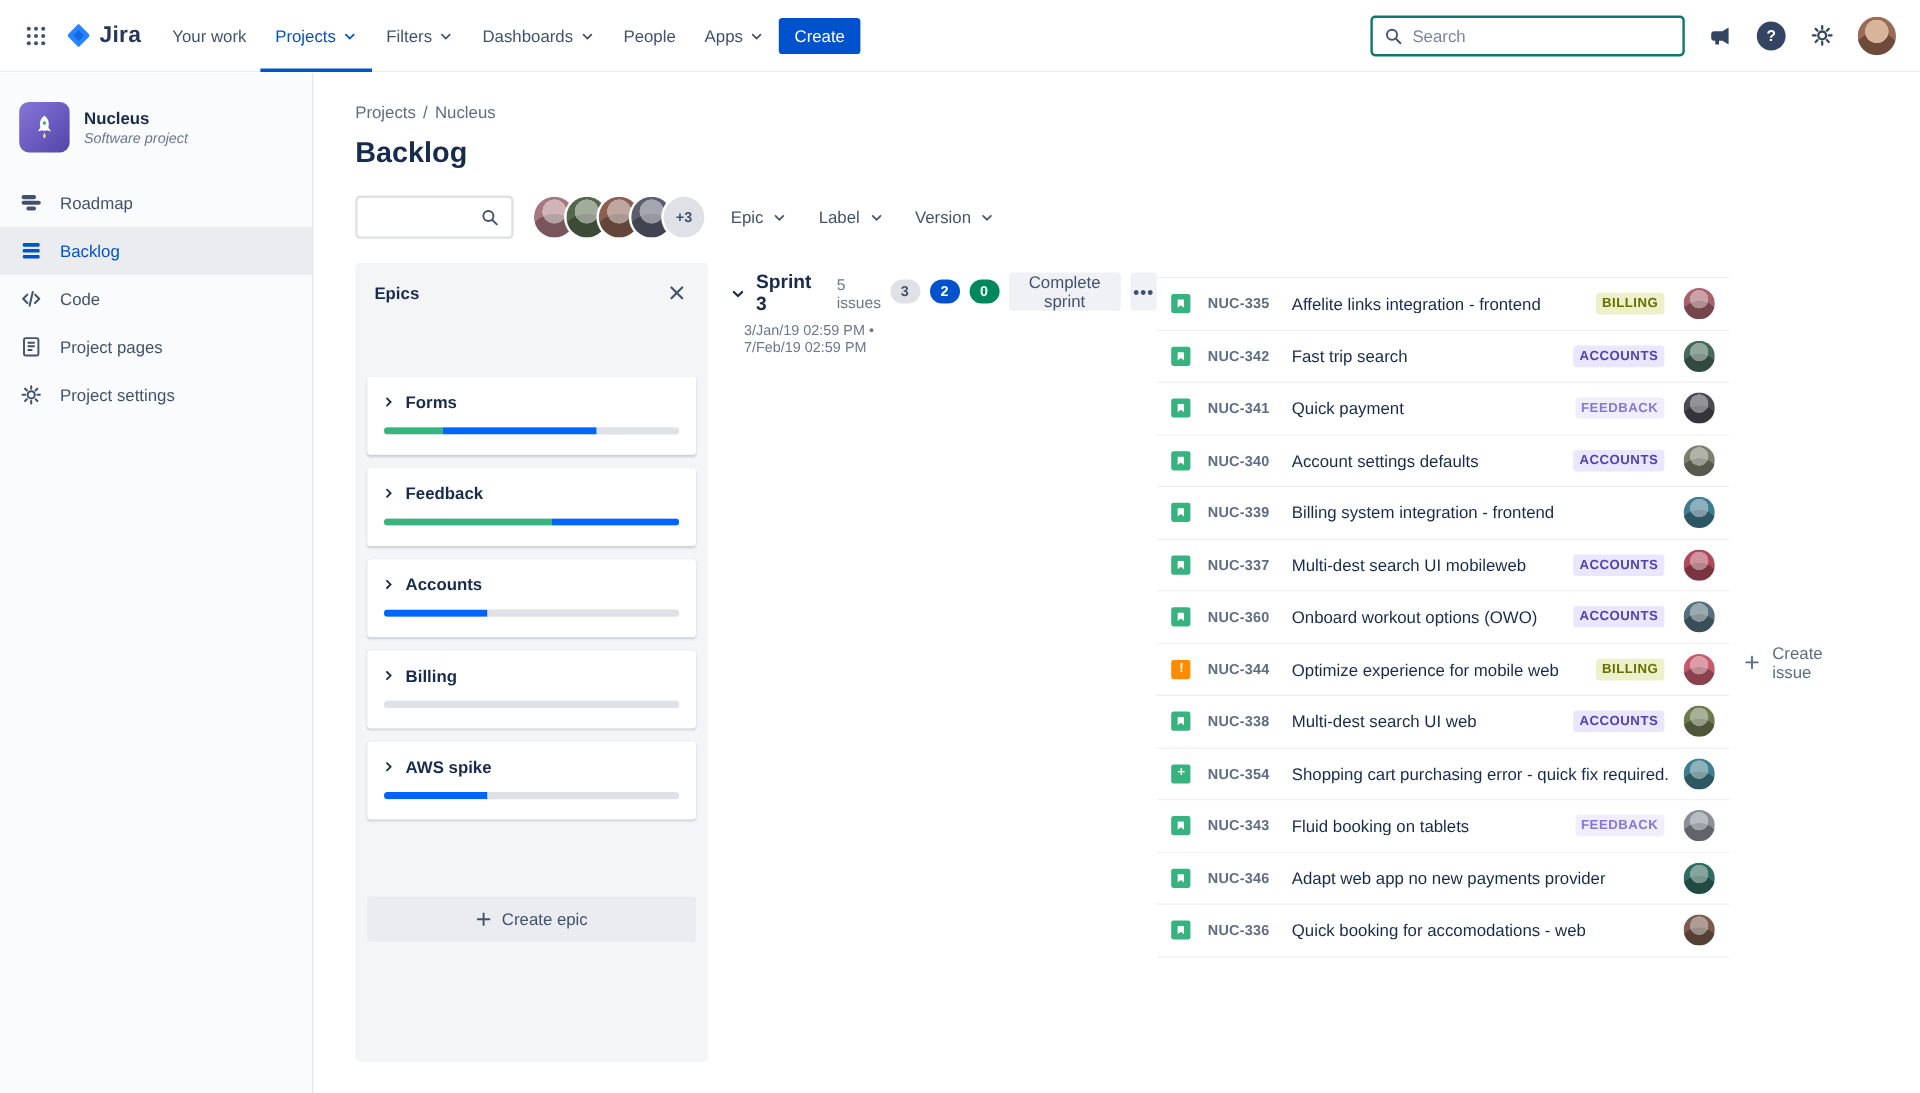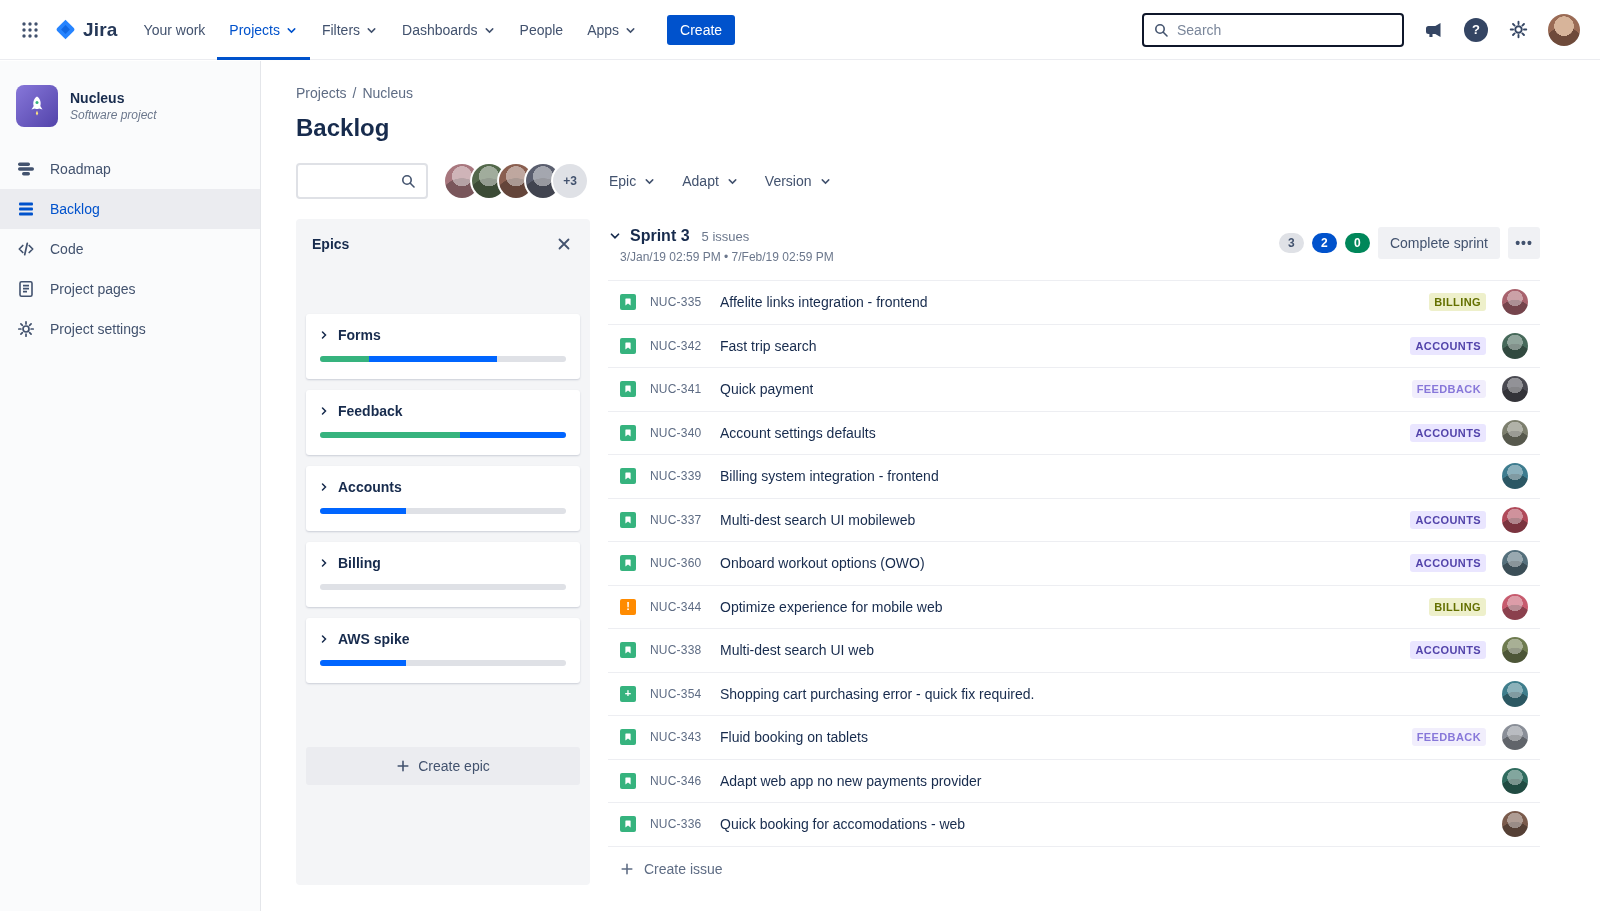--- a/index.html
+++ b/index.html
@@ -9,23 +9,23 @@
 
   
   .topbar { height:60px; display:flex; align-items:center; padding:0 20px 0 14px; border-bottom:1px solid #EBECF0; background:#fff; position:relative; z-index:5; }
   .appgrid-btn { width:32px; height:32px; display:grid; place-items:center; border-radius:3px; cursor:pointer; color:#42526E; }
   .logo { display:flex; align-items:center; gap:6px; padding:0 14px 0 8px; cursor:pointer; }
   .logo-text { font-size:19px; font-weight:600; color:#253858; letter-spacing:.2px; }
   .topnav { display:flex; align-items:stretch; height:60px; }
   .topnav-item { display:flex; align-items:center; gap:5px; padding:0 12px; color:#42526E; font-weight:500; cursor:pointer; height:60px; }
   .topnav-item.active { color:#0052CC; box-shadow:inset 0 -3px 0 #0052CC; }
   .topnav-item .chev { margin-top:2px; }
-  .create-btn { margin-left:18px; background:#0052CC; color:#fff; border:none; border-radius:3px; font-weight:500; font-size:14px; padding:7px 13px; cursor:pointer; font-family:inherit; }
+  .create-btn { margin-left:0; background:#0052CC; color:#fff; border:none; border-radius:3px; font-weight:500; font-size:14px; padding:7px 13px; cursor:pointer; font-family:inherit; }
   .topbar-right { margin-left:auto; display:flex; align-items:center; gap:16px; }
-  .search-box { width:262px; height:34px; border:2px solid #0f172a; border-radius:4px; display:flex; align-items:center; gap:8px; padding:0 9px; color:#44546F; background:#fff; }
+  .search-box { width:262px; height:34px; border:2px solid #0f766e; border-radius:4px; display:flex; align-items:center; gap:8px; padding:0 9px; color:#44546F; background:#fff; }
   .search-box input { border:none; outline:none; flex:1; font-size:14px; font-family:inherit; color:#172B4D; background:transparent; }
   .search-box input::placeholder { color:#7A869A; }
   .top-icon { color:#344563; cursor:pointer; display:grid; place-items:center; width:28px; height:28px; }
   .help-circle { width:24px; height:24px; border-radius:50%; background:#344563; color:#fff; font-size:13px; font-weight:700; display:grid; place-items:center; cursor:pointer; }
   .avatar { border-radius:50%; background:#9A6B55; display:inline-block; flex:none; }
   .avatar.top { width:32px; height:32px; box-shadow:0 0 0 2px #fff; cursor:pointer;
     background-image:radial-gradient(circle at 50% 38%, #D7B49A 0 38%, transparent 39%), radial-gradient(circle at 50% 105%, #6E4A3A 0 55%, transparent 56%); }
 
   
   .sidebar { position:absolute; top:61px; left:0; width:261px; bottom:0; background:#FAFBFC; border-right:1px solid #E4E6EA; padding-top:18px; }
@@ -63,42 +63,42 @@
   .epic-cards { padding:0 10px;text-align:right; }
   .epic-card { background:#fff; border-radius:3px; box-shadow:0 1px 2px rgba(9,30,66,.18); margin-bottom:11px; padding:13px 12px 17px; cursor:pointer; }
   .epic-card-head { display:flex; align-items:center; gap:8px; margin-bottom:13px; }
   .epic-name { font-size:14px; font-weight:600; color:#172B4D; }
   .epic-bar { height:6px; border-radius:3px; background:#DFE1E6; display:flex; overflow:hidden; margin:0 2px; }
   .seg-done { background:#36B37E; height:100%; }
   .seg-prog { background:#0065FF; height:100%; }
   .create-epic { margin:6px 10px 12px; height:38px; border-radius:3px; background:#EBECF0; color:#42526E; font-weight:500; display:flex; align-items:center; justify-content:center; gap:8px; cursor:pointer; }
 
   
-  .backlog-col { flex:1; min-width:0; display:flex; flex-direction:column; }
+  .backlog-col { flex:1; min-width:0; display:flex; }
   .sprint-header { display:flex; align-items:flex-start; justify-content:space-between; padding:8px 0 4px; }
   .sprint-left { display:flex; flex-direction:column; }
   .sprint-title-row { display:flex; align-items:center; gap:8px; cursor:pointer; }
   .sprint-name { font-size:16px; font-weight:600; color:#172B4D; }
   .sprint-count { font-size:13px; color:#6B778C; margin-left:4px; }
   .sprint-dates { font-size:12px; color:#6B778C; margin:5px 0 0 12px; }
   .sprint-right { display:flex; align-items:center; gap:8px; }
   .pill { min-width:25px; height:20px; border-radius:10px; padding:0 7px; font-size:12px; font-weight:700; display:grid; place-items:center; cursor:default; }
   .pill-todo { background:#DFE1E6; color:#42526E; }
   .pill-inprogress { background:#0052CC; color:#fff; }
   .pill-done { background:#00875A; color:#fff; }
   .btn-subtle { background:#F0F1F4; border:none; border-radius:3px; height:32px; padding:0 12px; color:#42526E; font-size:14px; font-weight:500; font-family:inherit; cursor:pointer; }
   .btn-more { width:32px; letter-spacing:1px; font-weight:700; padding:0; }
 
   .issue-list { margin-top:12px; border-top:1px solid #EDEEF2; }
   .issue-row { height:43.5px; display:flex; align-items:center; gap:0; padding:0 12px; border-bottom:1px solid #EDEEF2; background:#fff; cursor:pointer; }
   .type-icon { width:16px; height:16px; border-radius:2px; flex:none; display:grid; place-items:center; color:#fff; font-size:11px; font-weight:700; line-height:1; }
   .type-story { background:#36B37E; }
   .type-warning { background:#FF8B00; }
   .type-plus { background:#36B37E; }
-  .issue-key { font-size:12px; font-weight:400; color:#5E6C84; margin:0 0 0 14px; letter-spacing:.2px; flex:none; width:62px; }
+  .issue-key { font-size:12px; font-weight:700; color:#5E6C84; margin:0 0 0 14px; letter-spacing:.2px; flex:none; width:62px; }
   .issue-title { font-size:14px; color:#172B4D; margin-left:8px; white-space:nowrap; overflow:hidden; text-overflow:ellipsis; }
   .row-right { margin-left:auto; display:flex; align-items:center; gap:16px; padding-left:12px; }
   .epic-badge { font-size:11px; font-weight:700; letter-spacing:.4px; padding:3px 5px; border-radius:3px; flex:none; }
   .badge-billing { color:#647000; background:#EEF0CB; }
   .badge-accounts { color:#5243AA; background:#EAE6FF; }
   .badge-feedback { color:#8777D9; background:#F1EEFC; }
   .issue-avatar { width:26px; height:26px; border-radius:50%; flex:none;
     background-image:radial-gradient(circle at 50% 36%, rgba(255,255,255,.4) 0 36%, transparent 37%), radial-gradient(circle at 50% 108%, rgba(0,0,0,.3) 0 55%, transparent 56%); }
   .create-issue { display:flex; align-items:center; gap:10px; color:#5E6C84; font-weight:500; padding:14px 12px; cursor:pointer; }
 </style>
@@ -286,21 +286,21 @@
     </div>
     <div class="filter-dd">
       <span>Epic</span>
       <span>
           <svg width="13" height="13" viewBox="0 0 16 16" fill="none" stroke="currentColor" stroke-width="1.8" stroke-linecap="round">
             <path d="M4 6l4 4 4-4"></path>
           </svg>
         </span>
     </div>
     <div class="filter-dd">
-      <span>Adapt</span>
+      <span>Label</span>
       <span>
           <svg width="13" height="13" viewBox="0 0 16 16" fill="none" stroke="currentColor" stroke-width="1.8" stroke-linecap="round">
             <path d="M4 6l4 4 4-4"></path>
           </svg>
         </span>
     </div>
     <div class="filter-dd">
       <span>Version</span>
       <span>
           <svg width="13" height="13" viewBox="0 0 16 16" fill="none" stroke="currentColor" stroke-width="1.8" stroke-linecap="round">

